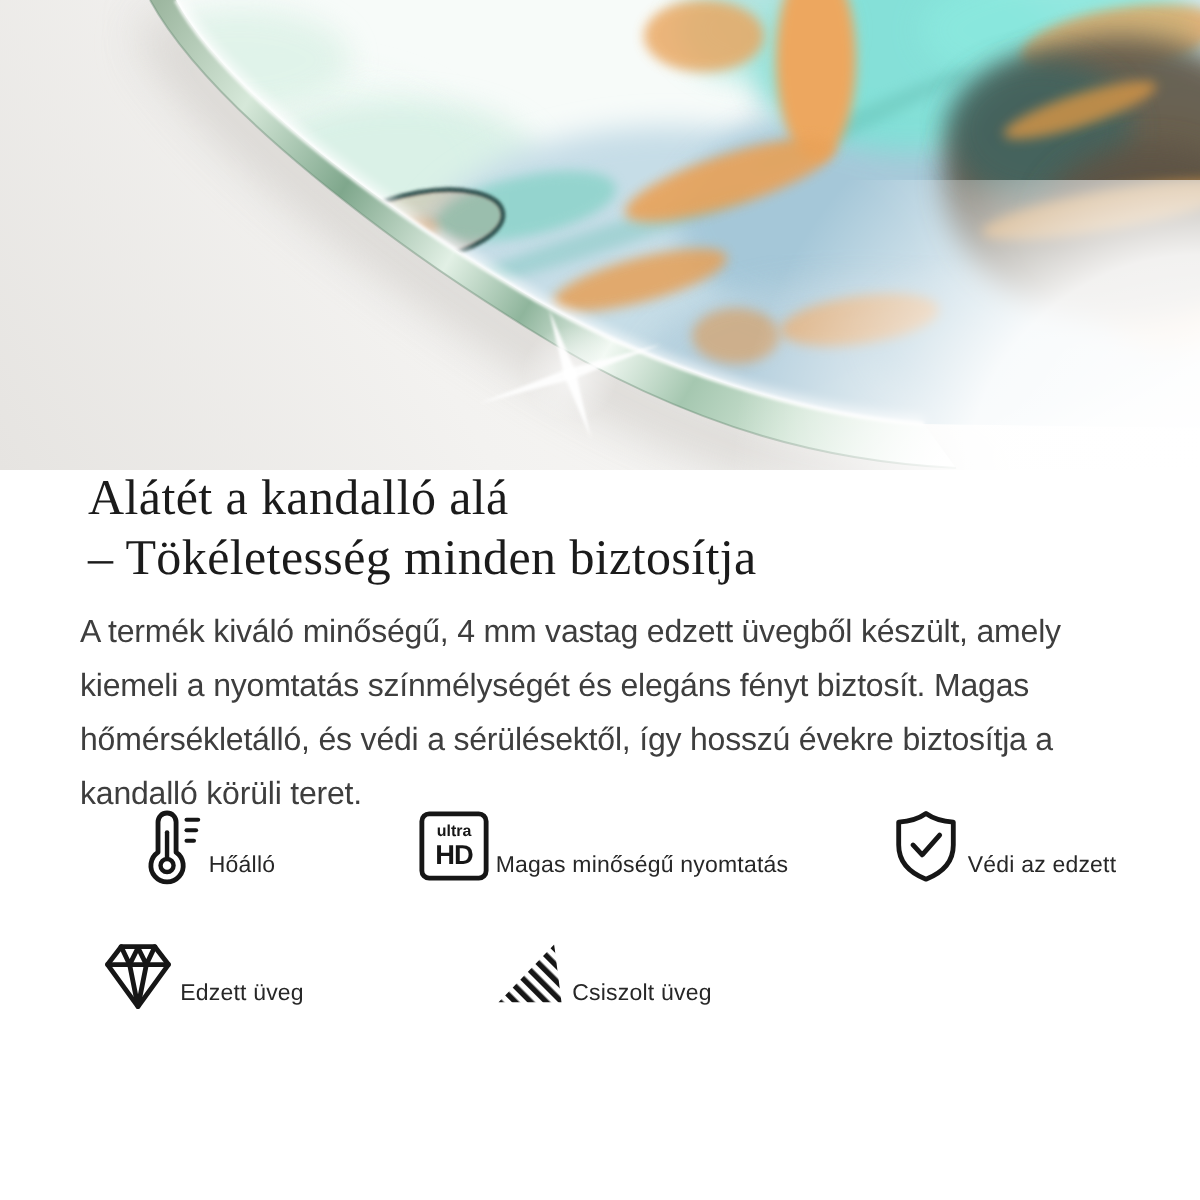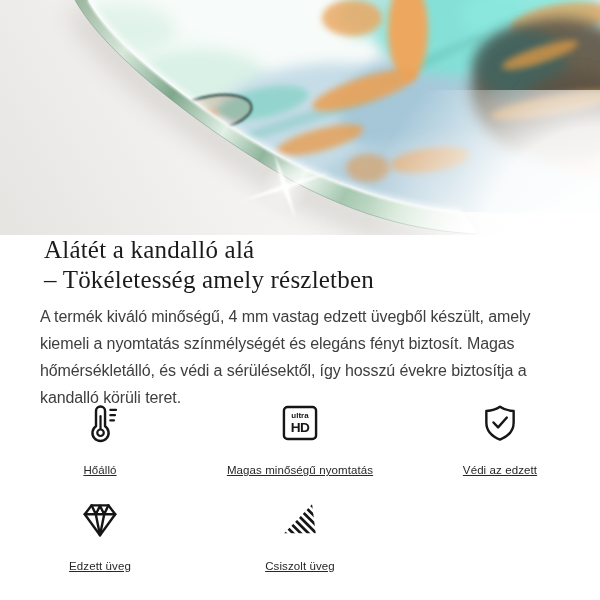--- a/index.html
+++ b/index.html
@@ -14,23 +14,23 @@
     font-size:25px;line-height:30px;color:#1b1b1b;letter-spacing:.2px;
   }
   .desc{
     position:absolute;left:40px;top:303px;width:540px;margin:0;z-index:1;
     font-size:16px;line-height:27px;color:#3e3e3e;letter-spacing:-.1px;
   }
   .features{
     position:absolute;left:0;top:402px;width:600px;z-index:1;
     display:grid;grid-template-columns:repeat(3,1fr);row-gap:22px;justify-items:center;
   }
-  .feature{display:flex;flex-direction:column;align-items:center;text-align:center;}
+  .feature{display:flex;flex-direction:row;align-items:center;text-align:center;}
   .ficon{width:42px;height:42px;display:block;}
-  .flabel{margin-top:20px;font-size:11.5px;color:#272727;letter-spacing:.1px;text-decoration:underline;}
+  .flabel{margin-top:20px;font-size:11.5px;color:#272727;letter-spacing:.1px;}
   .icon-stroke{fill:none;stroke:#161616;stroke-width:2.3;stroke-linecap:round;stroke-linejoin:round;}
   .hidden-defs{position:absolute;width:0;height:0;}
 </style>
 </head>
 <body>
 
 <div class="canvas">
 
   <svg class="hidden-defs" aria-hidden="true">
     <defs>
@@ -141,21 +141,21 @@
         <circle r="24" fill="url(#glowG)" opacity="0.8"></circle>
         <polygon points="0,-34 3,0 0,34 -3,0" fill="#ffffff" opacity="0.95" filter="url(#blurXS)"></polygon>
         <polygon points="-48,0 0,-2.8 48,0 0,2.8" fill="#ffffff" opacity="0.9" filter="url(#blurXS)"></polygon>
         <circle r="3" fill="#ffffff"></circle>
       </g>
     </svg>
   </div>
 
   <h1 class="heading">
     <span>Alátét a kandalló alá</span><br>
-    <span>– Tökéletesség amely részletben</span>
+    <span>– Tökéletesség minden biztosítja</span>
   </h1>
 
   <p class="desc">A termék kiváló minőségű, 4 mm vastag edzett üvegből készült, amely kiemeli a nyomtatás színmélységét és elegáns fényt biztosít. Magas hőmérsékletálló, és védi a sérülésektől, így hosszú évekre biztosítja a kandalló körüli teret.</p>
 
   <div class="features">
 
     <div class="feature">
       <svg class="ficon" viewBox="0 0 40 40">
         <g class="icon-stroke">
           <path d="M16.2,23 L16.2,8.6 C16.2,6.2 18.1,4.3 20.5,4.3 C22.9,4.3 24.8,6.2 24.8,8.6 L24.8,23 A7.7,7.7 0 1 1 16.2,23 Z"></path>

